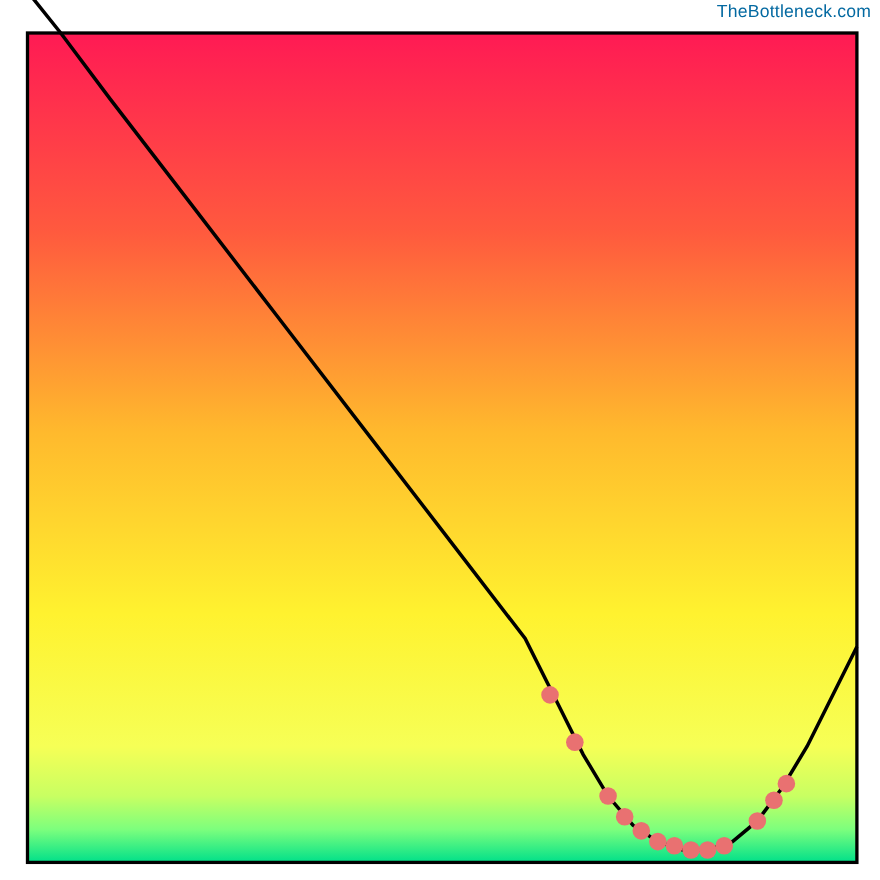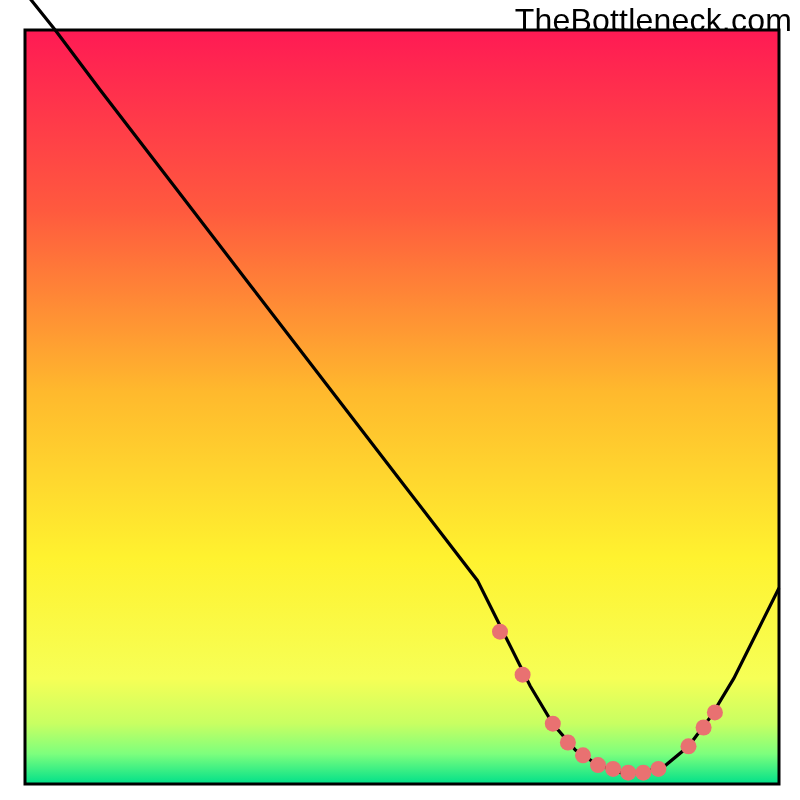--- a/index.html
+++ b/index.html
@@ -13,23 +13,23 @@
   }
   .chart-container {
     position: relative;
     width: 800px;
     height: 800px;
   }
   .watermark {
     position: absolute;
     top: 2px;
     right: 8px;
-    font-size: 32px;
+    font-size: 16px;
     font-weight: 500;
-    color: #000000;
+    color: #0369a1;
     letter-spacing: 0.2px;
     z-index: 10;
   }
   svg.plot {
     position: absolute;
     left: 0;
     top: 0;
     width: 800px;
     height: 800px;
     display: block;

